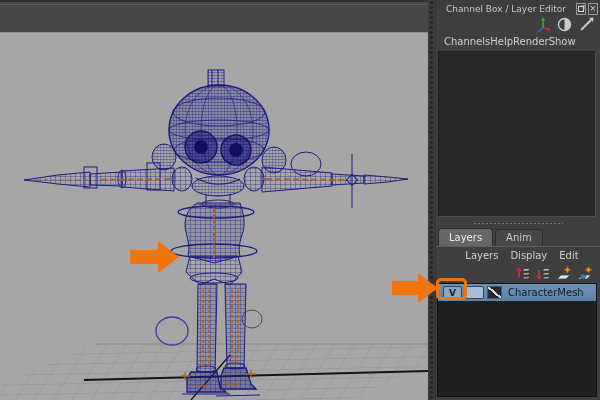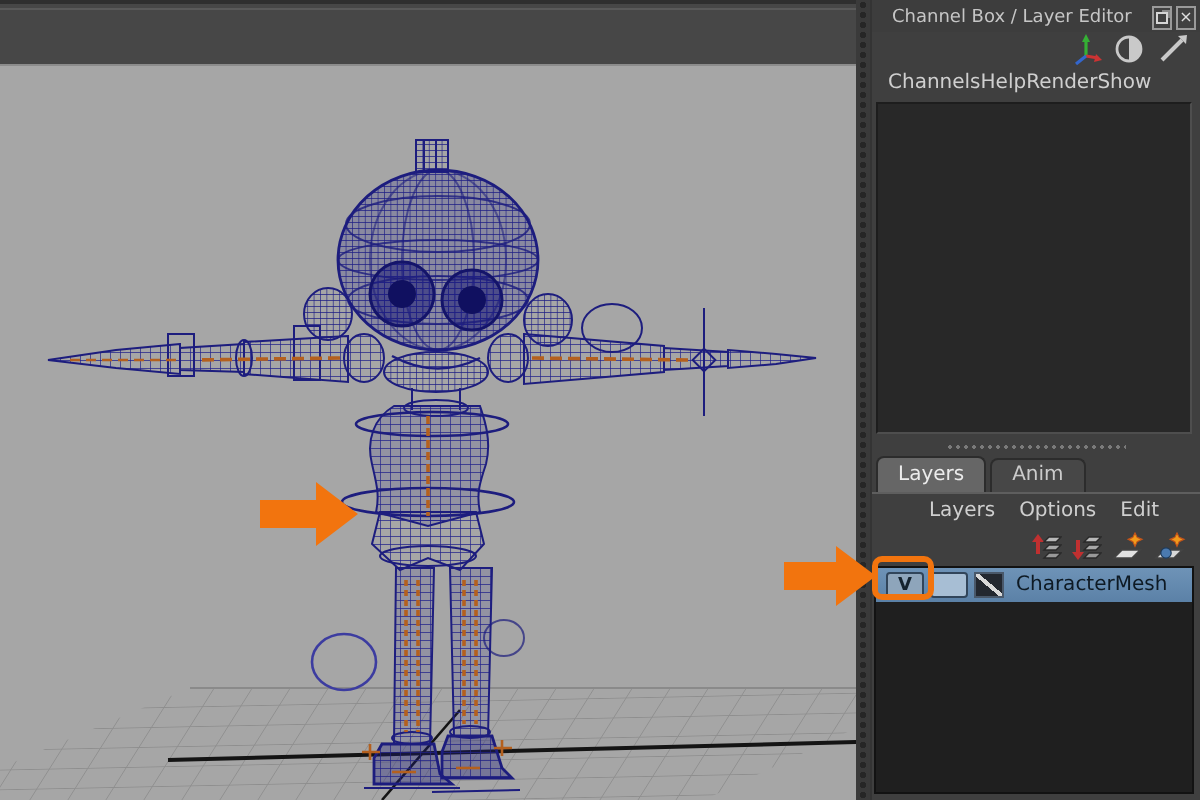--- a/index.html
+++ b/index.html
@@ -241,21 +241,21 @@
           <div></div>
         </div>
 
       <div class="tabs-row">
         <div class="tab active">Layers</div>
         <div class="tab">Anim</div>
       </div>
 
       <div class="menu-row" style="gap:12px;justify-content:center;">
         <span>Layers</span>
-        <span>Options</span>
+        <span>Display</span>
         <span>Edit</span>
       </div>
 
       <div class="layer-icons">
         <svg width="16" height="15" viewBox="0 0 16 15">
           <polygon points="1,5 4,1 7,5" fill="#c03030"></polygon>
             <rect x="3" y="4" width="2" height="7" fill="#c03030"></rect>
           <path d="M7 5 l6 0 l2.5 -2.5 l-6 0 z" fill="#b8b8b8" stroke="#2a2a2a" stroke-width="0.7"></path>
           <path d="M7 9 l6 0 l2.5 -2.5 l-6 0 z" fill="#a8a8a8" stroke="#2a2a2a" stroke-width="0.7"></path>
           <path d="M7 13 l6 0 l2.5 -2.5 l-6 0 z" fill="#989898" stroke="#2a2a2a" stroke-width="0.7"></path>

